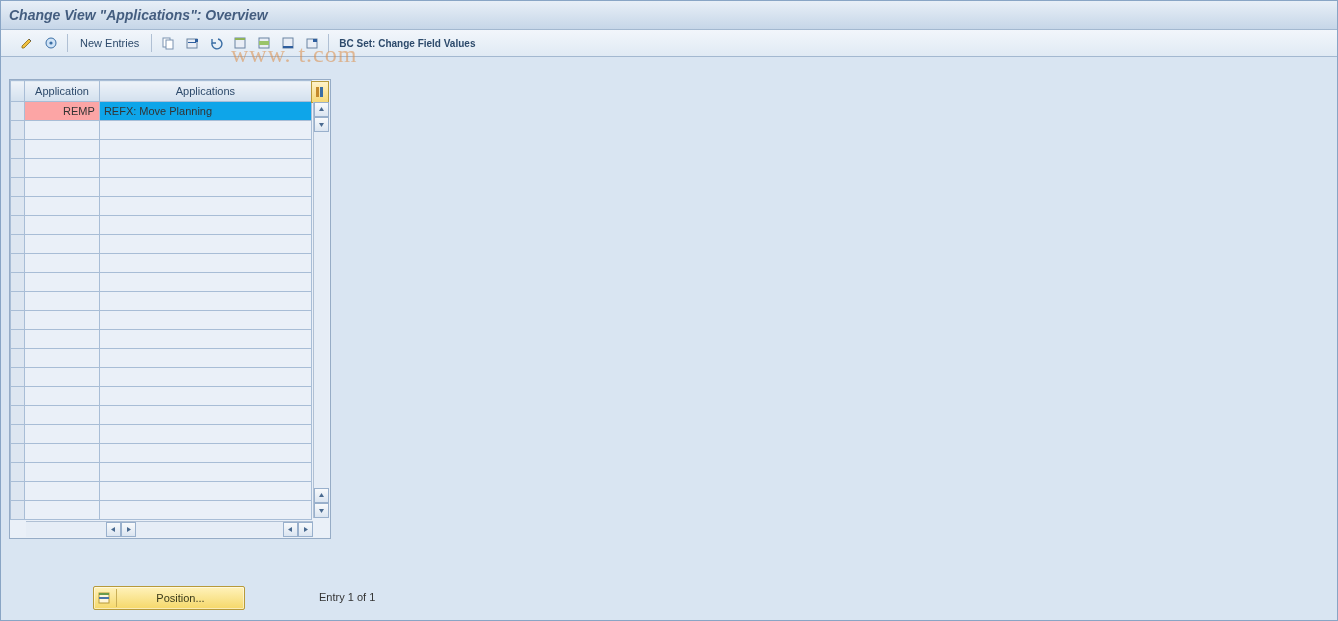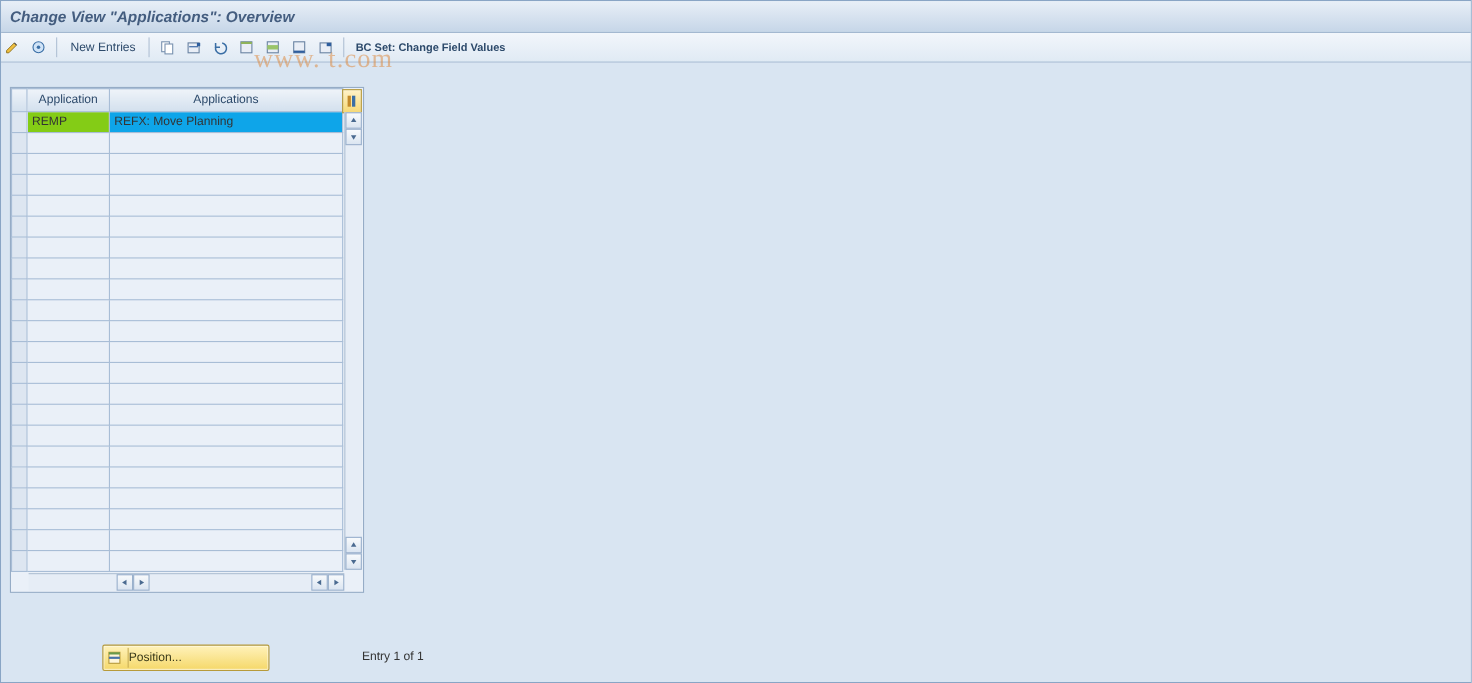--- a/index.html
+++ b/index.html
@@ -36,21 +36,21 @@
     font-weight: bold;
     color: #445d7f;
   }
   
   .toolbar {
     height: 26px;
     border-bottom: 1px solid #a3b8d0;
     display: flex;
     align-items: center;
     gap: 4px;
-    padding: 0 0;
+    padding: 0 16px;
     position: relative;
     background: linear-gradient(#f2f6fb, #e0eaf4);
   }
   .tb-btn {
     width: 20px;
     height: 20px;
     display: flex;
     align-items: center;
     justify-content: center;
     border-radius: 2px;
@@ -116,21 +116,21 @@
     background: linear-gradient(#eef3f9,#d3e0ee);
     color: #2d4a6b;
     text-align: center;
     font-weight: normal;
     height: 20px;
   }
   .col-sel { width: 14px; background:#dde6f1;}
   .col-app { width: 74px;}
   .col-desc { width: 210px;}
   td.sel-cell { background:#dde6f1;}
-  tr.datarow td.app-cell { background:#84cc16;}
+  tr.datarow td.app-cell { background:#fca5a5;text-align:right;}
   tr.datarow td.desc-cell { background:#0ea5e9;}
   tr.empty td.app-cell { background:#eaf0f8;}
   tr.empty td.desc-cell { background:#eaf0f8;}
   
   th.corner {
     width:14px;
     background: linear-gradient(#eef3f9,#d3e0ee);
   }
   
   .config-btn {
@@ -200,24 +200,24 @@
     align-items: center;
     font-size: 11px;
     color: #3a3a1a;
     box-shadow: inset 0 0 0 1px rgba(255,255,255,0.5);
   }
   .position-btn .icon-slot{
     width:18px;height:18px;margin:0 2px;
     display:flex;align-items:center;justify-content:center;
   }
   .position-btn .sep{width:1px;height:18px;background:#c9ae56;}
-  .position-btn .lbl{flex:1;text-align:left;}
+  .position-btn .lbl{flex:1;text-align:center;}
   .entry-status {
     position: absolute;
-    left: 328px;
+    left: 318px;
     top: 590px;
     font-size: 11px;
     color: #333;
   }
   svg { display:block; }
 </style>
 </head>
 <body>
 
 <div class="app">

